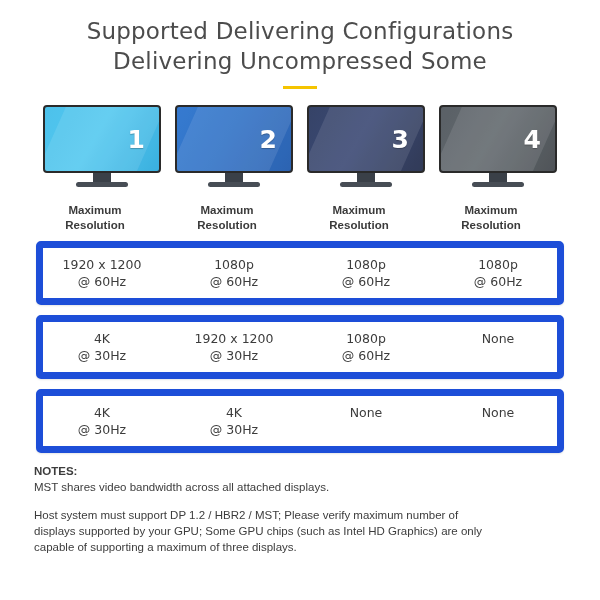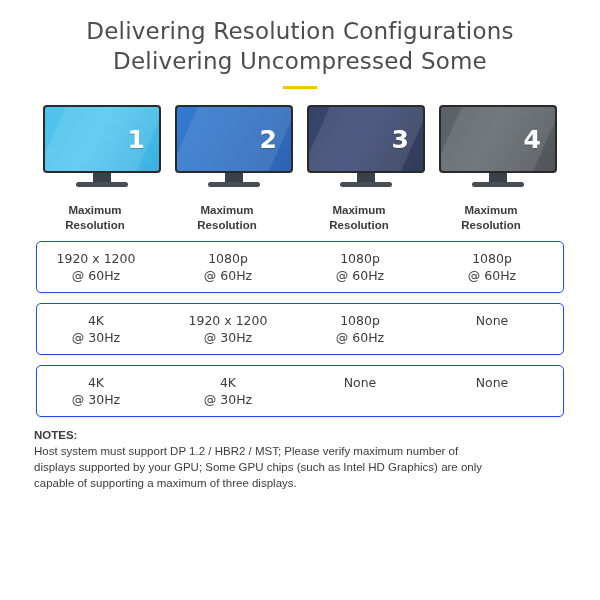--- a/index.html
+++ b/index.html
@@ -124,21 +124,21 @@
     text-align: center;
     font-size: 11.5px;
     font-weight: 700;
     color: #3b3b3b;
     line-height: 15px;
   }
   .data-row {
     display: flex;
     gap: 14px;
     background: #ffffff;
-    border: 1px solid #1d4ed8;
+    border: 7px solid #1d4ed8;
     border-radius: 5px;
     box-shadow: 0 1px 2px rgba(0,0,0,0.10);
     padding: 8px 0;
     margin-bottom: 10px;
   }
   .data-cell {
     width: 118px;
     text-align: center;
     font-size: 12.5px;
     line-height: 17px;
@@ -166,21 +166,21 @@
   .notes-body { max-width: 452px; }
   .notes-body p { margin: 0 0 12px 0; }
   .notes-body p:last-child { margin-bottom: 1px; }
 </style>
 </head>
 <body>
 
 <div class="page">
 
   <div class="title-block">
-    <div class="title-line">Delivering Resolution Configurations</div>
+    <div class="title-line">Supported Delivering Configurations</div>
     <div class="title-line">Delivering Uncompressed Some</div>
     <div class="title-rule"></div>
   </div>
 
   <div class="monitors">
     <div class="monitor m1">
       <div class="screen">
         <div class="swoosh"></div>
         <div class="swoosh2"></div>
         <span class="num">1</span>
@@ -293,17 +293,18 @@
         <span>None</span>
         <span class="l2"></span>
       </div>
     </div>
 
   </div>
 
   <div class="notes">
     <div class="notes-label">NOTES:</div>
     <div class="notes-body">
+      <p>MST shares video bandwidth across all attached displays.</p>
       <p>Host system must support DP 1.2 / HBR2 / MST; Please verify maximum number of displays supported by your GPU; Some GPU chips (such as Intel HD Graphics) are only capable of supporting a maximum of three displays.</p>
     </div>
   </div>
 
 </div>
 
 </body></html>

